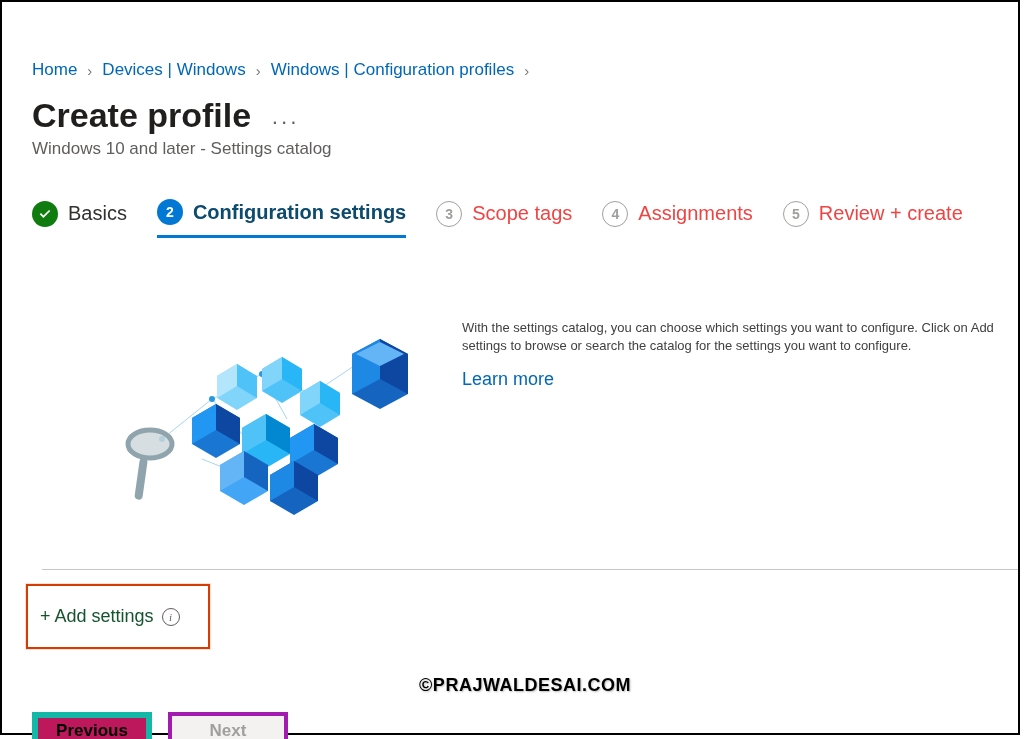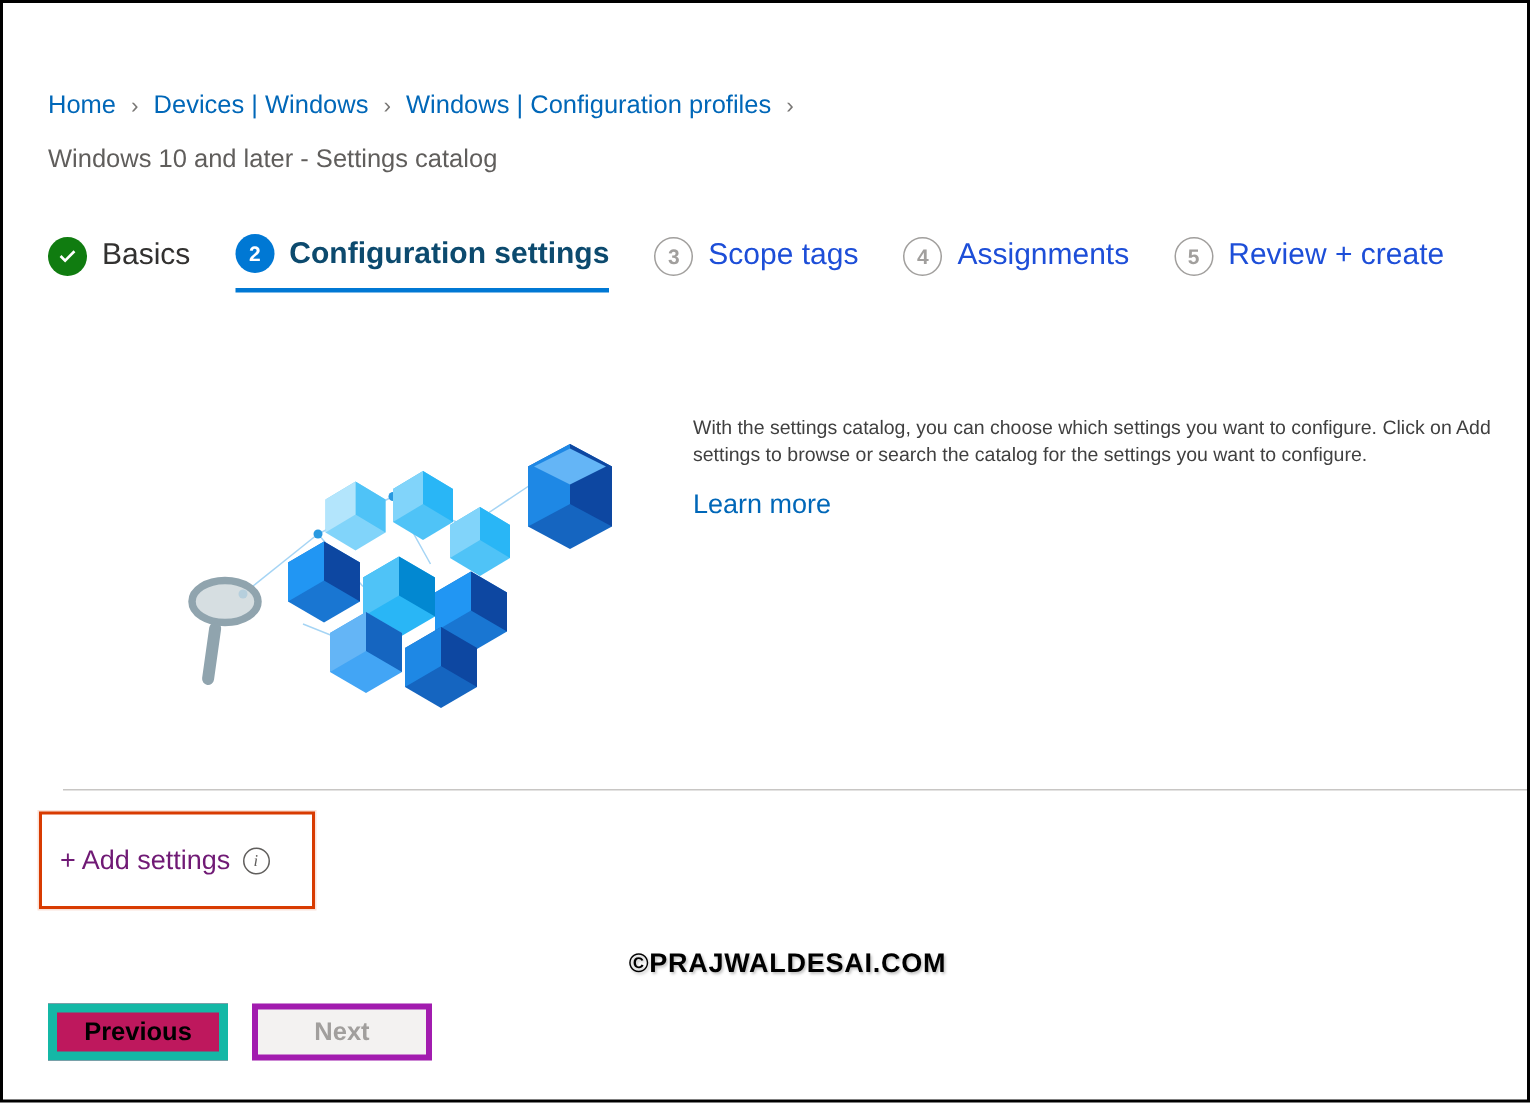--- a/index.html
+++ b/index.html
@@ -100,21 +100,21 @@
     background: #0078d4;
     color: #fff;
   }
   .step.active .label { color: #0c4a6e; font-weight: 600; }
   .step.active { border-bottom: 3px solid #0078d4; }
   .step.upcoming .badge {
     border: 1px solid #a19f9d;
     color: #a19f9d;
     background: #fff;
   }
-  .step.upcoming .label { color: #1d4ed8; }
+  .step.upcoming .label { color: #ef4444; }
   
   .content {
     display: flex;
     gap: 40px;
     margin-top: 80px;
     padding-left: 70px;
   }
   .illustration {
     width: 320px;
     height: 200px;
@@ -151,21 +151,21 @@
     display: inline-flex;
     align-items: center;
     gap: 8px;
     border: 2px solid #d83b01;
     padding: 20px 28px 20px 12px;
     margin-top: 14px;
     margin-left: -6px;
     box-shadow: 0 0 0 1px rgba(216,59,1,0.15);
   }
   .add-settings-link {
-    color: #701a75;
+    color: #14532d;
     font-size: 18px;
     text-decoration: none;
     cursor: pointer;
     display: flex;
     align-items: flex-start;
     gap: 8px;
   }
   .info-icon {
     width: 16px;
     height: 16px;
@@ -227,20 +227,24 @@
   <nav class="breadcrumb">
     <a>Home</a>
     <span class="sep">›</span>
     <a>Devices | Windows</a>
     <span class="sep">›</span>
     <a>Windows | Configuration profiles</a>
     <span class="sep">›</span>
   </nav>
 
   
+  <div class="page-title-row">
+    <h1 class="page-title">Create profile</h1>
+    <span class="more-icon" title="More">···</span>
+  </div>
   <div class="subtitle">Windows 10 and later - Settings catalog</div>
 
   
   <div class="stepper">
     <div class="step done">
       <span class="badge">
         <svg viewBox="0 0 16 16">
             <path fill="#fff" d="M6.2 12.5 2 8.3l1.4-1.4 2.8 2.8L12.6 3.3 14 4.7z"></path>
           </svg>
       </span>

